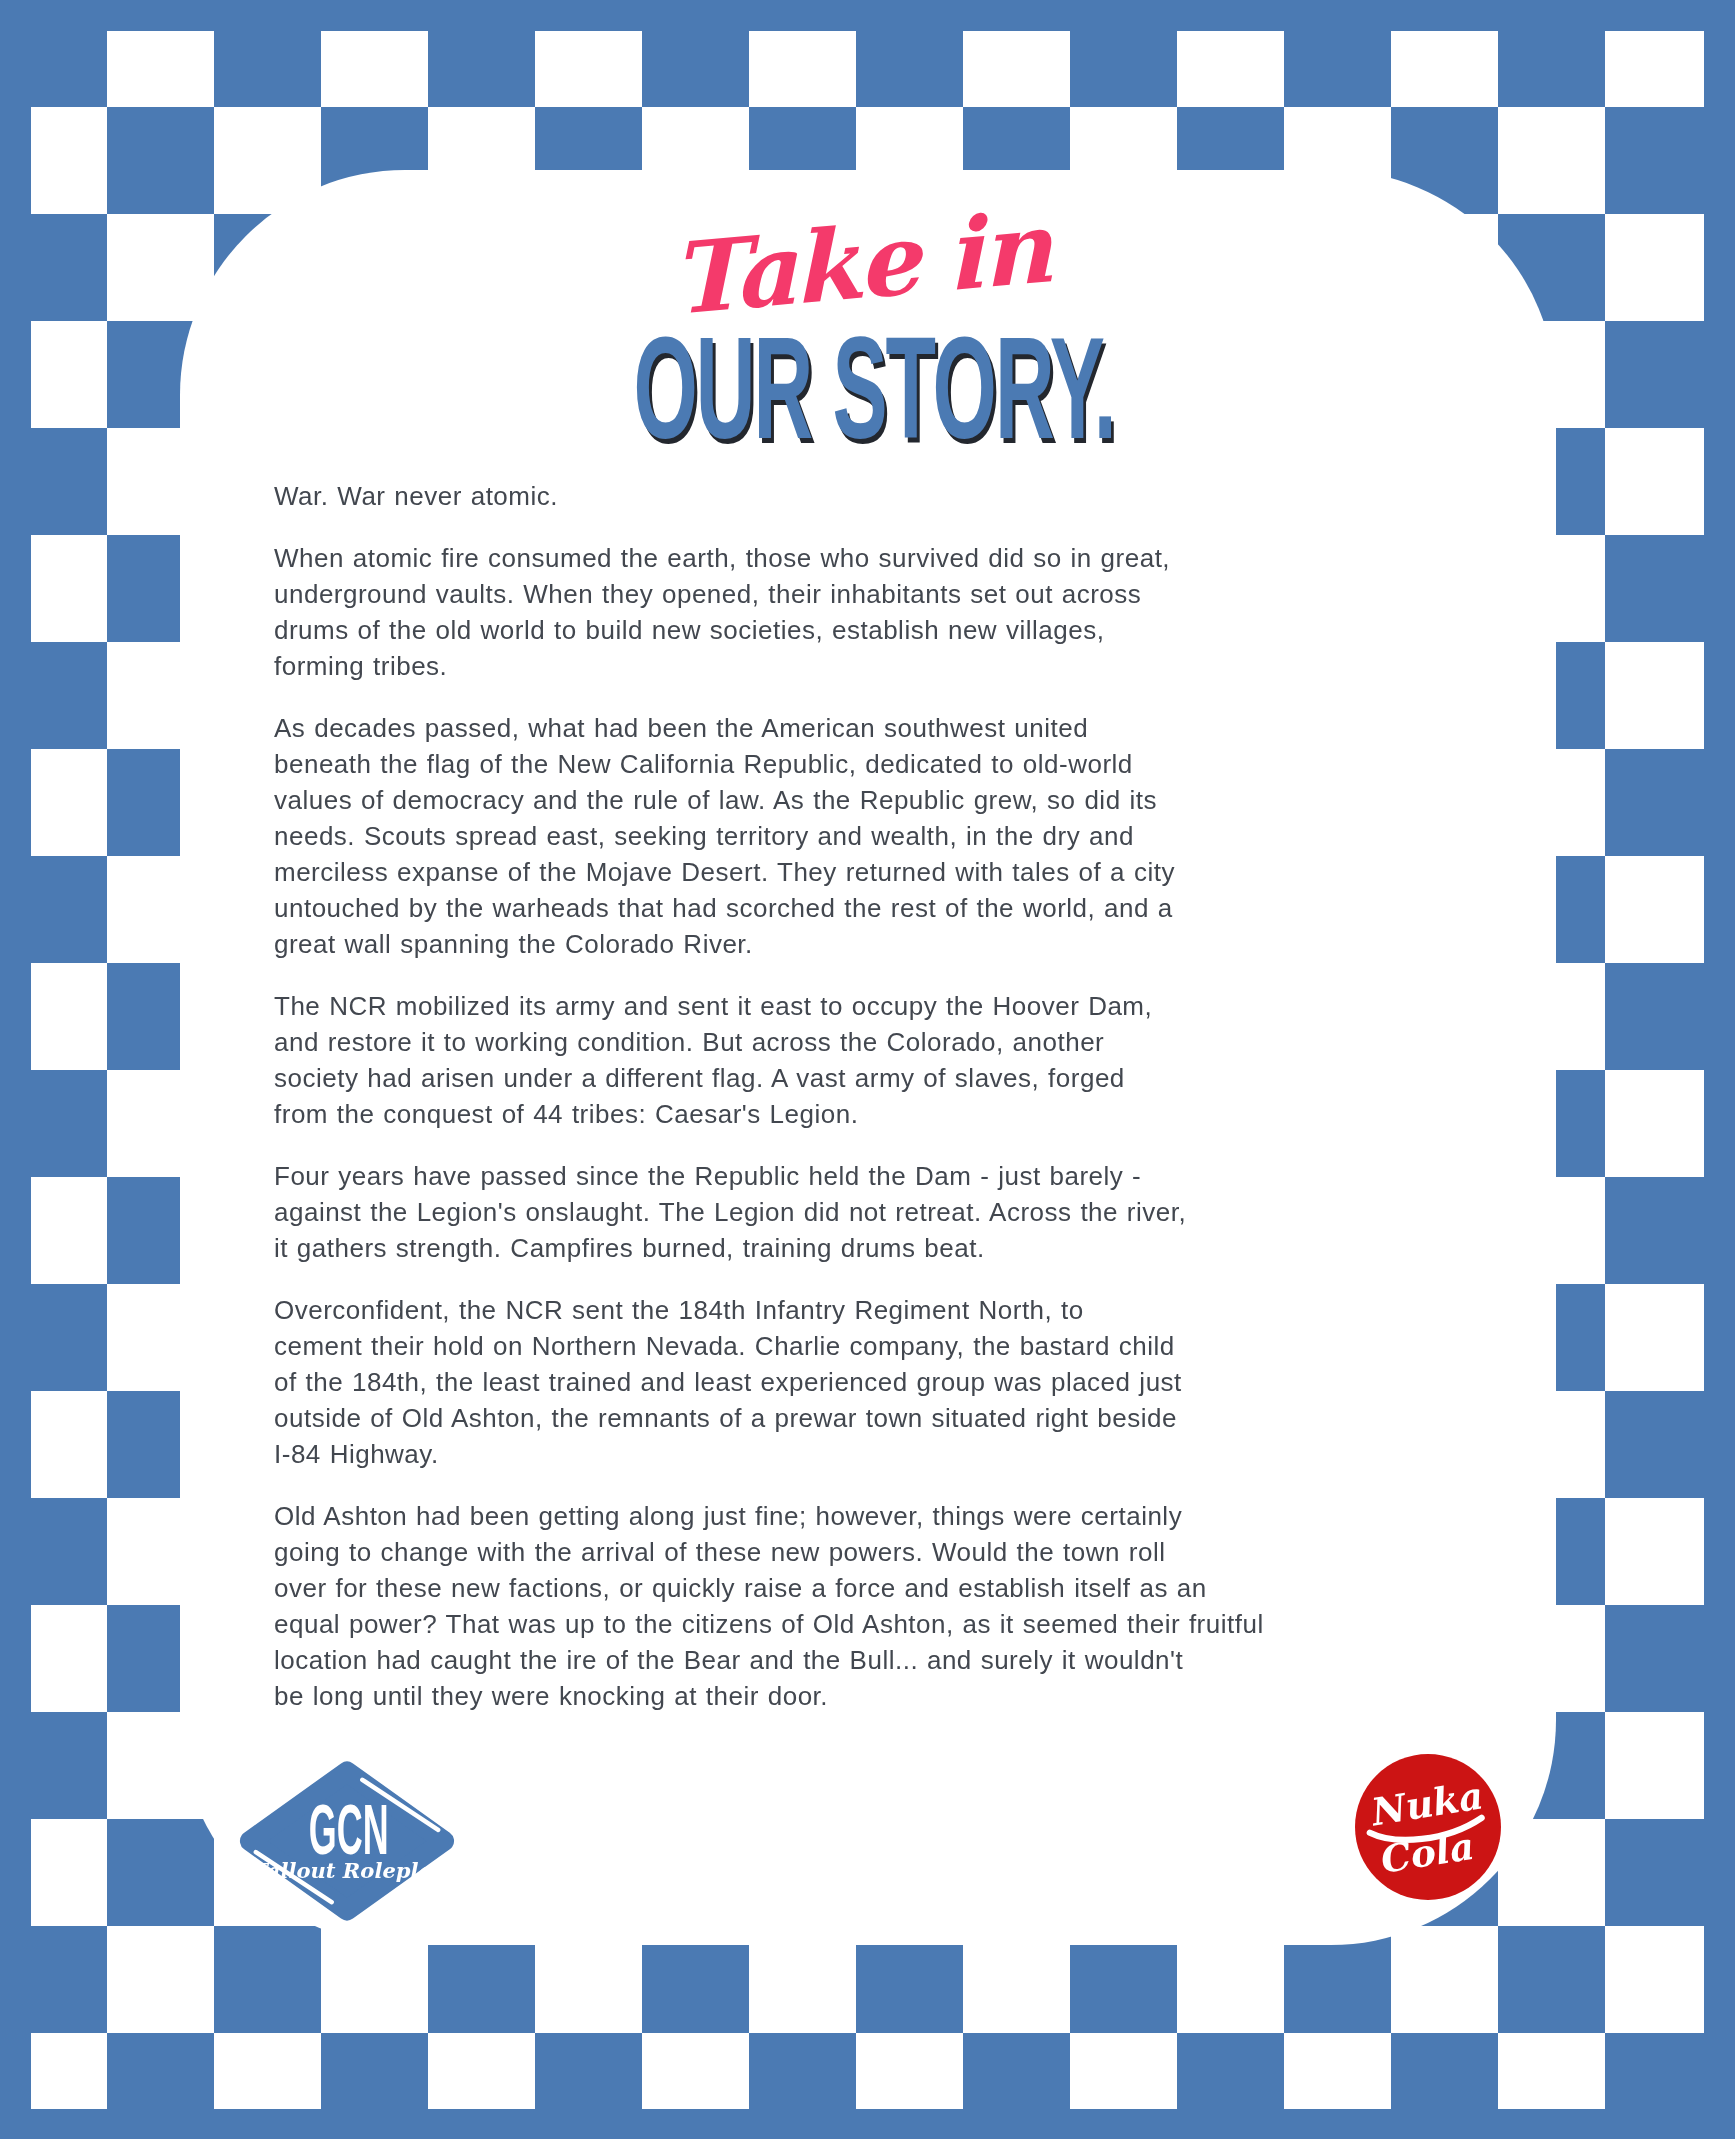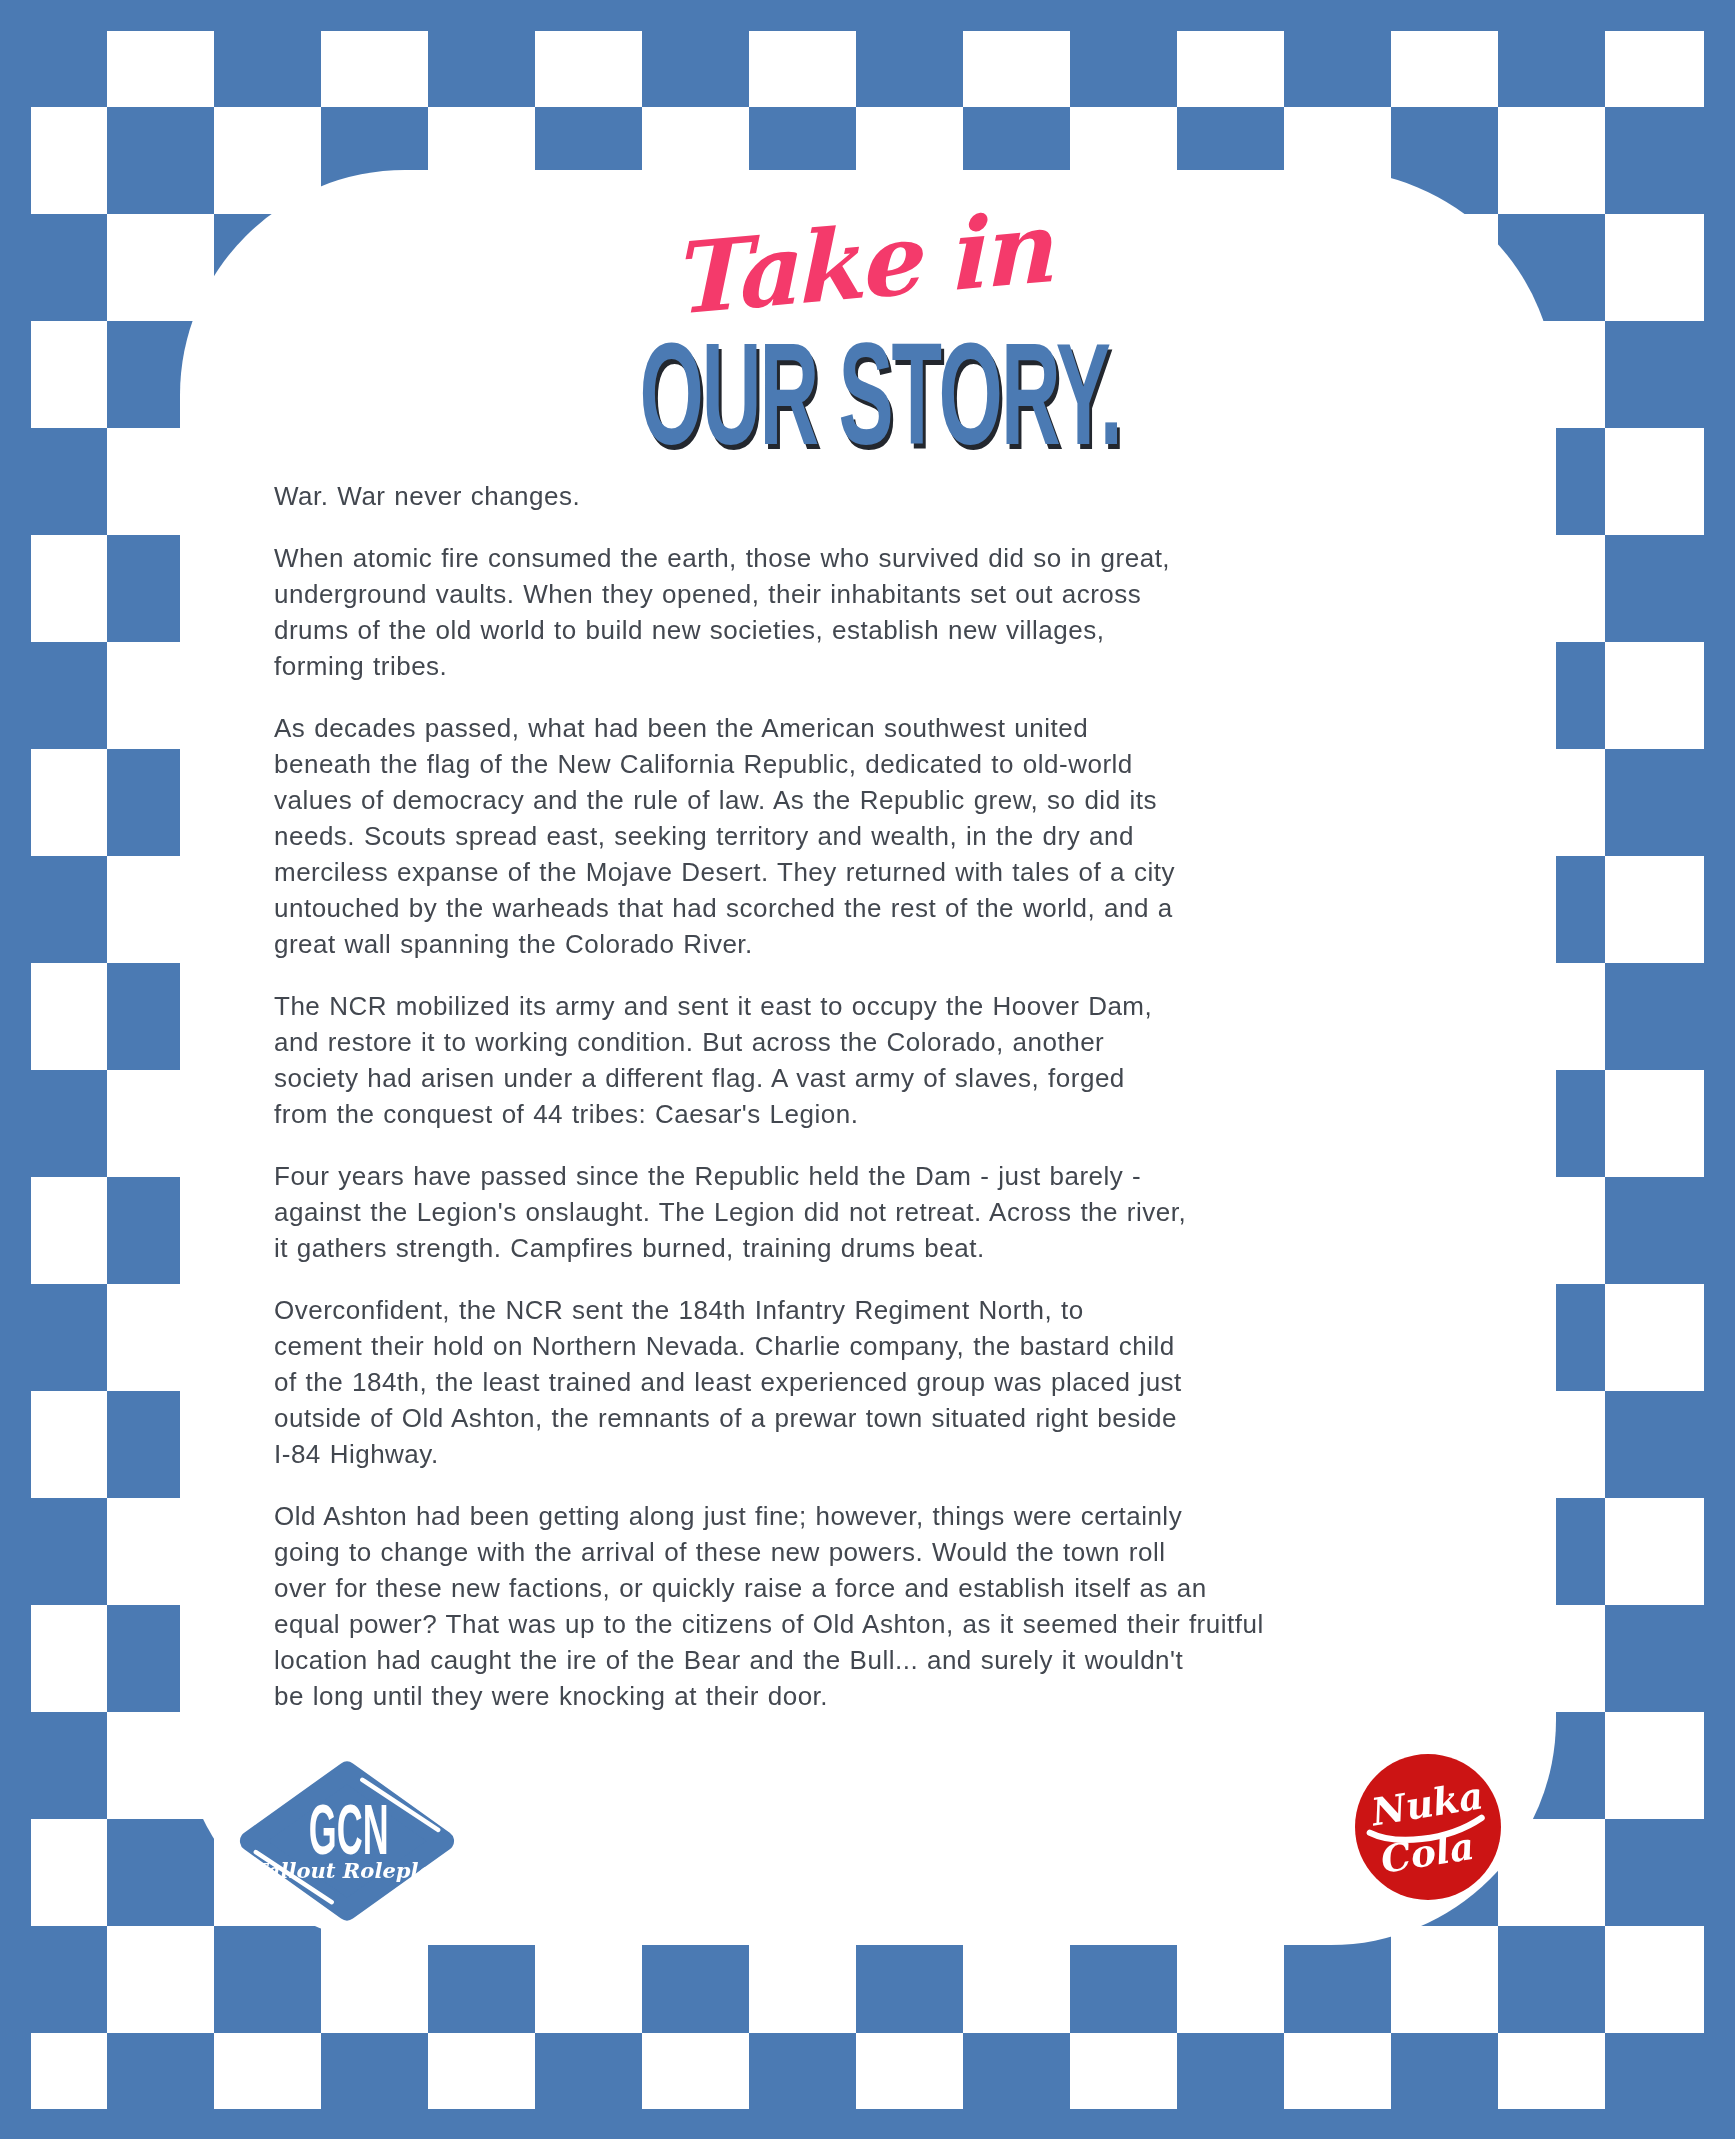--- a/index.html
+++ b/index.html
@@ -49,21 +49,21 @@
     letter-spacing: -3.4px;
     color: var(--accent-pink, #F43A6B);
   }
   .script-title .tilt {
     display: inline-block;
     transform: rotate(-5deg) skewX(-6deg);
   }
   .main-title {
     position: absolute;
     top: 136px; left: 0; width: 100%;
-    margin: 12px;
+    margin: 6px;
     text-align: center;
     line-height: 1.05;
     font-size: 145px;
     font-weight: bold;
     letter-spacing: -3.4px;
     color: var(--title-blue, #4B7AB3);
     text-shadow: 5.1px 5.1px 0 var(--title-shadow, #23272E);
   }
   .main-title .squeeze {
     display: inline-block;
@@ -115,21 +115,21 @@
 
     <div class="script-title">
       <span class="tilt">Take in</span>
     </div>
 
     <h1 class="main-title">
       <span class="squeeze">OUR STORY.</span>
     </h1>
 
     <div class="story">
-      <p>War. War never changes.</p>
+      <p>War. War never atomic.</p>
       <p>When atomic fire consumed the earth, those who survived did so in great,
 underground vaults. When they opened, their inhabitants set out across
 drums of the old world to build new societies, establish new villages,
 forming tribes.</p>
       <p>As decades passed, what had been the American southwest united
 beneath the flag of the New California Republic, dedicated to old-world
 values of democracy and the rule of law. As the Republic grew, so did its
 needs. Scouts spread east, seeking territory and wealth, in the dry and
 merciless expanse of the Mojave Desert. They returned with tales of a city
 untouched by the warheads that had scorched the rest of the world, and a

